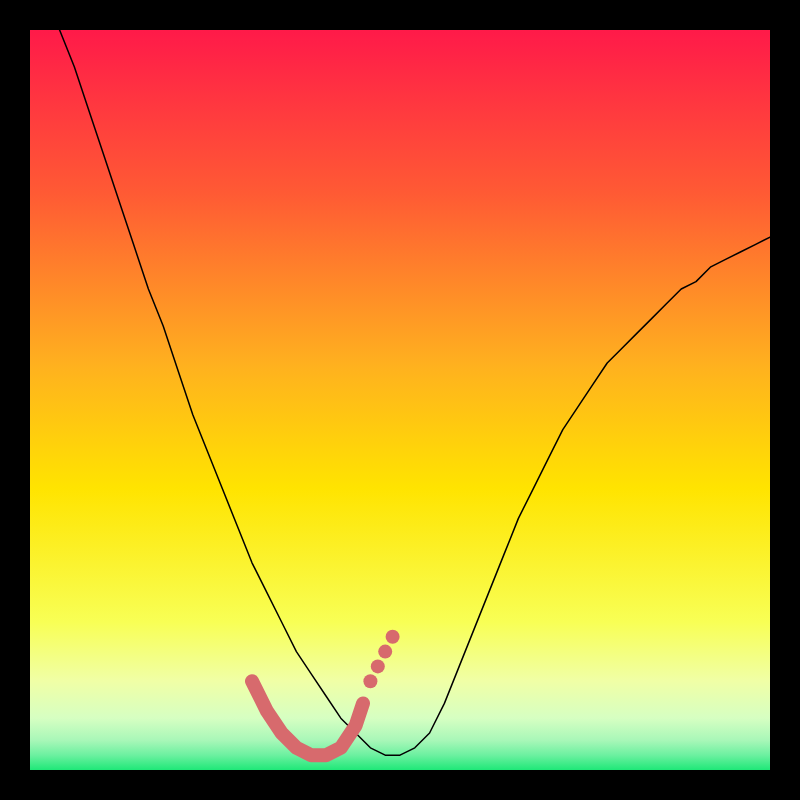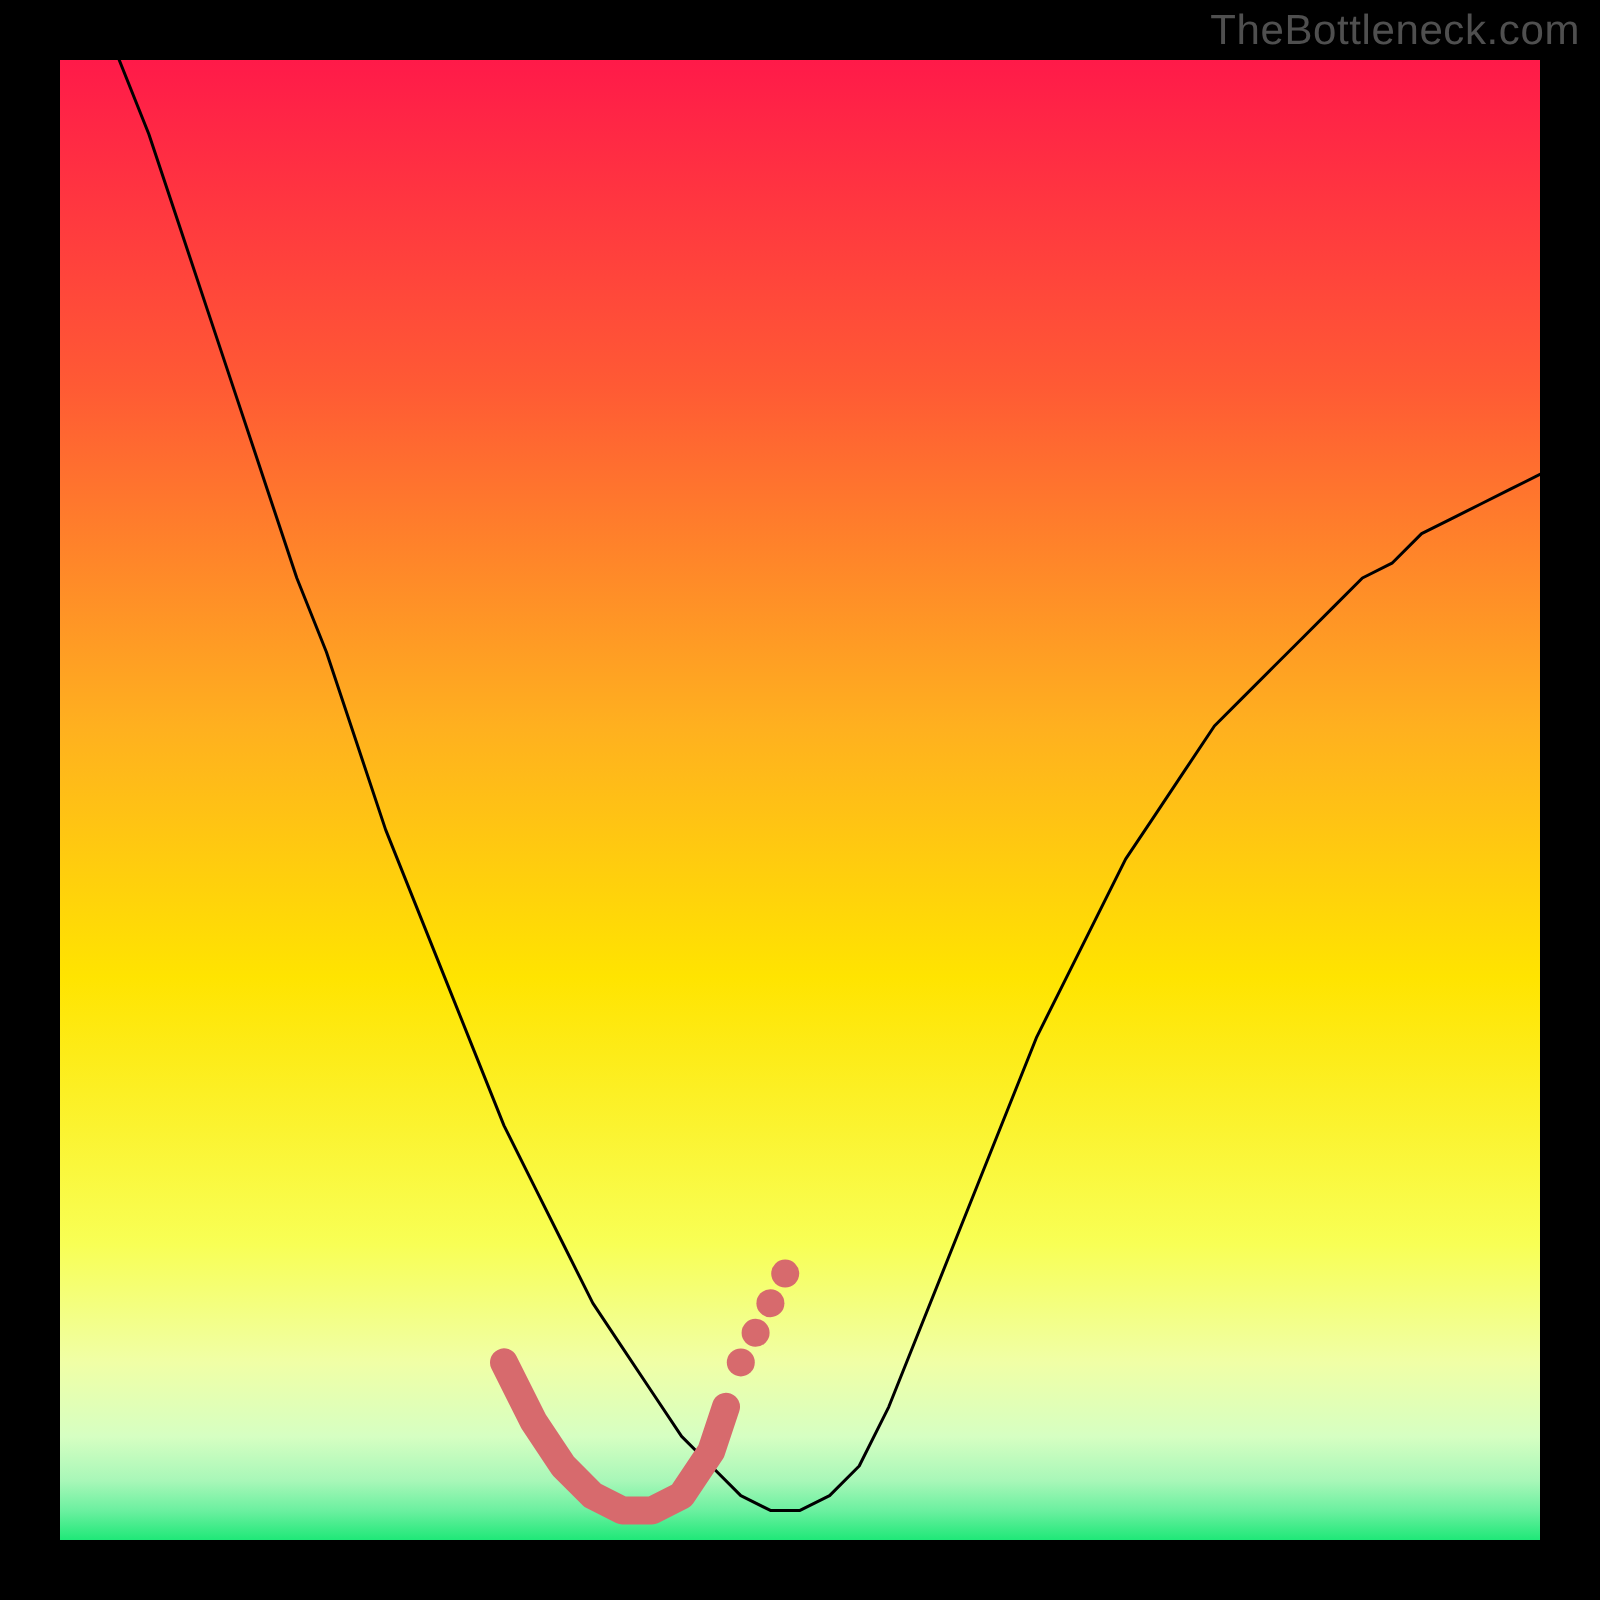--- a/index.html
+++ b/index.html
@@ -55,21 +55,20 @@
     stroke-width: 14;
     fill: none;
     stroke-linecap: round;
     stroke-linejoin: round;
   }
 </style>
 </head>
 <body>
 
 <div class="stage">
-  <div class="watermark">TheBottleneck.com</div>
 
   <div class="plot">
     <svg viewBox="0 0 740 740" preserveAspectRatio="none">
       <defs>
         <linearGradient id="bg-grad" x1="0" y1="0" x2="0" y2="1">
           <stop offset="0%" stop-color="#ff1a49"></stop>
           <stop offset="22%" stop-color="#ff5a34"></stop>
           <stop offset="45%" stop-color="#ffb01f"></stop>
           <stop offset="62%" stop-color="#ffe400"></stop>
           <stop offset="80%" stop-color="#f8ff55"></stop>

